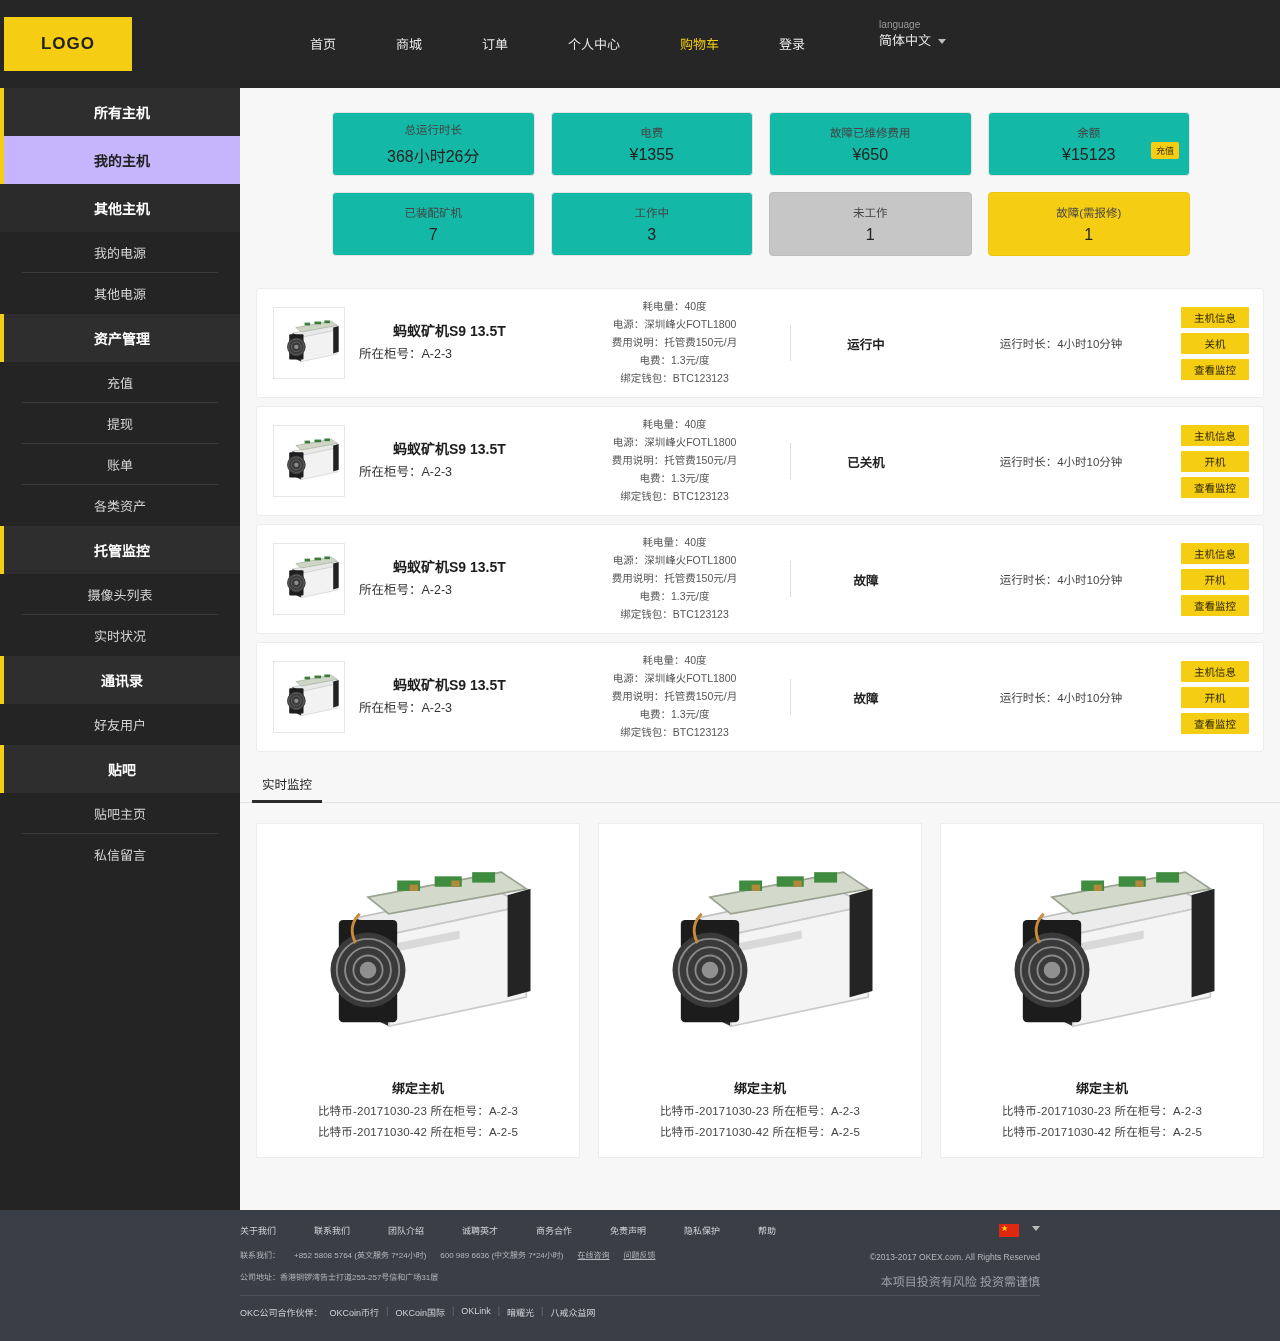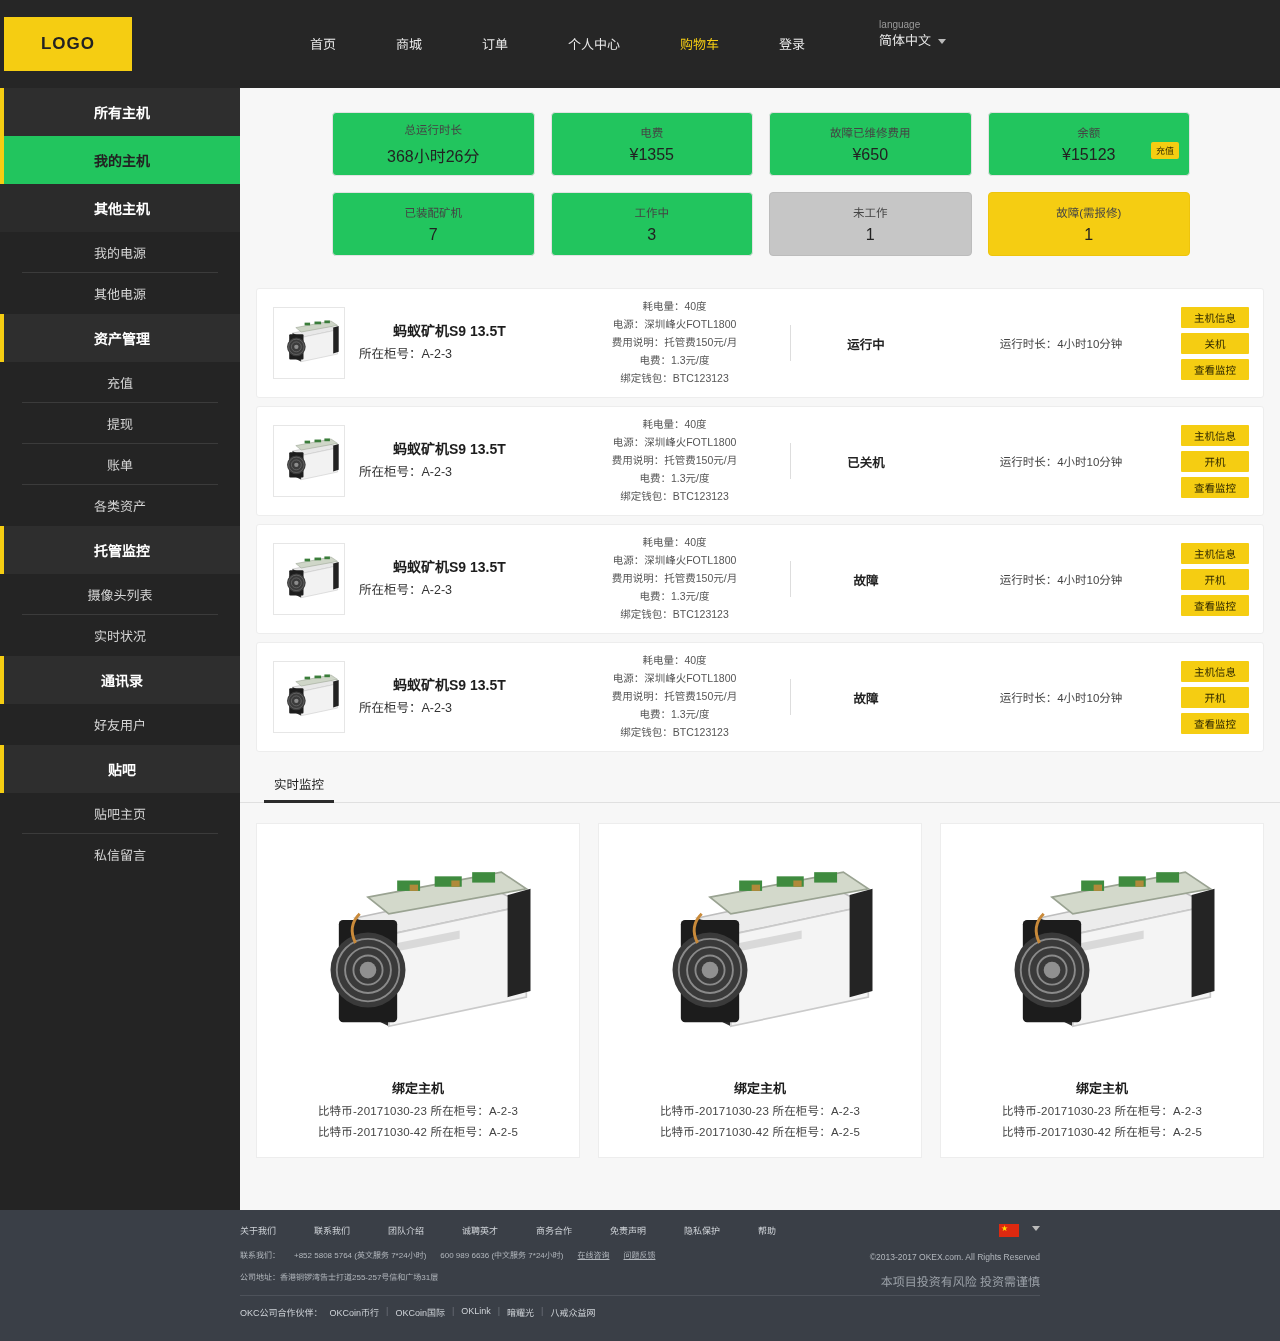--- a/index.html
+++ b/index.html
@@ -71,21 +71,21 @@
     height: 48px;
     display: flex; align-items: center; justify-content: center;
     color: #fff; font-size: 14px; font-weight: bold;
     background: #2e2e2e;
     border-left: 4px solid #f5cd12;
     cursor: pointer;
     position: relative;
   }
   .side-group-head.plain { border-left: 4px solid transparent; background: #2b2b2b; }
   .side-group-head.active {
-    background: #22c55e; color: #222; border-left: 4px solid #f5cd12;
+    background: #c4b5fd; color: #222; border-left: 4px solid #f5cd12;
   }
   .side-sub {
     height: 41px;
     display: flex; align-items: center; justify-content: center;
     color: #d4d4d4; font-size: 13px;
     background: #242424;
     cursor: pointer;
     position: relative;
   }
   .side-sub.divider::after {
@@ -103,21 +103,21 @@
   
   .stats-wrap {
     background: #f7f7f7;
     padding: 24px 90px 24px 92px;
   }
   .stats-row { display: flex; gap: 16px; margin-bottom: 16px; }
   .stats-row:last-child { margin-bottom: 0; }
   .stat-card {
     flex: 1 1 0;
     height: 64px;
-    background: #22c55e;
+    background: #14b8a6;
     border: 1px solid #e2e2e2;
     border-radius: 4px;
     display: flex; flex-direction: column;
     align-items: center; justify-content: center;
     position: relative;
   }
   .stat-card.gray { background: #c6c6c6; border-color: #bcbcbc; }
   .stat-card.yellow { background: #f5cd12; border-color: #eec40c; }
   .stat-label { font-size: 11.5px; color: #444; margin-bottom: 6px; }
   .stat-value { font-size: 16px; color: #222; }
@@ -178,21 +178,21 @@
     background: #f5cd12; color: #2d2700;
     font-size: 10.5px; text-align: center;
     padding: 3px 0; border: none; border-radius: 1px;
     cursor: pointer;
     font-family: inherit;
   }
 
   
   .tabs-bar {
     margin: 14px 0 0 0;
-    padding: 0 16px;
+    padding: 0 4px;
     border-bottom: 1px solid #e0e0e0;
     display: flex;
     background: #f7f7f7;
   }
   .tab {
     font-size: 12.5px; color: #222;
     padding: 8px 10px 9px 10px;
     margin-left: 8px;
     cursor: pointer;
     position: relative;

